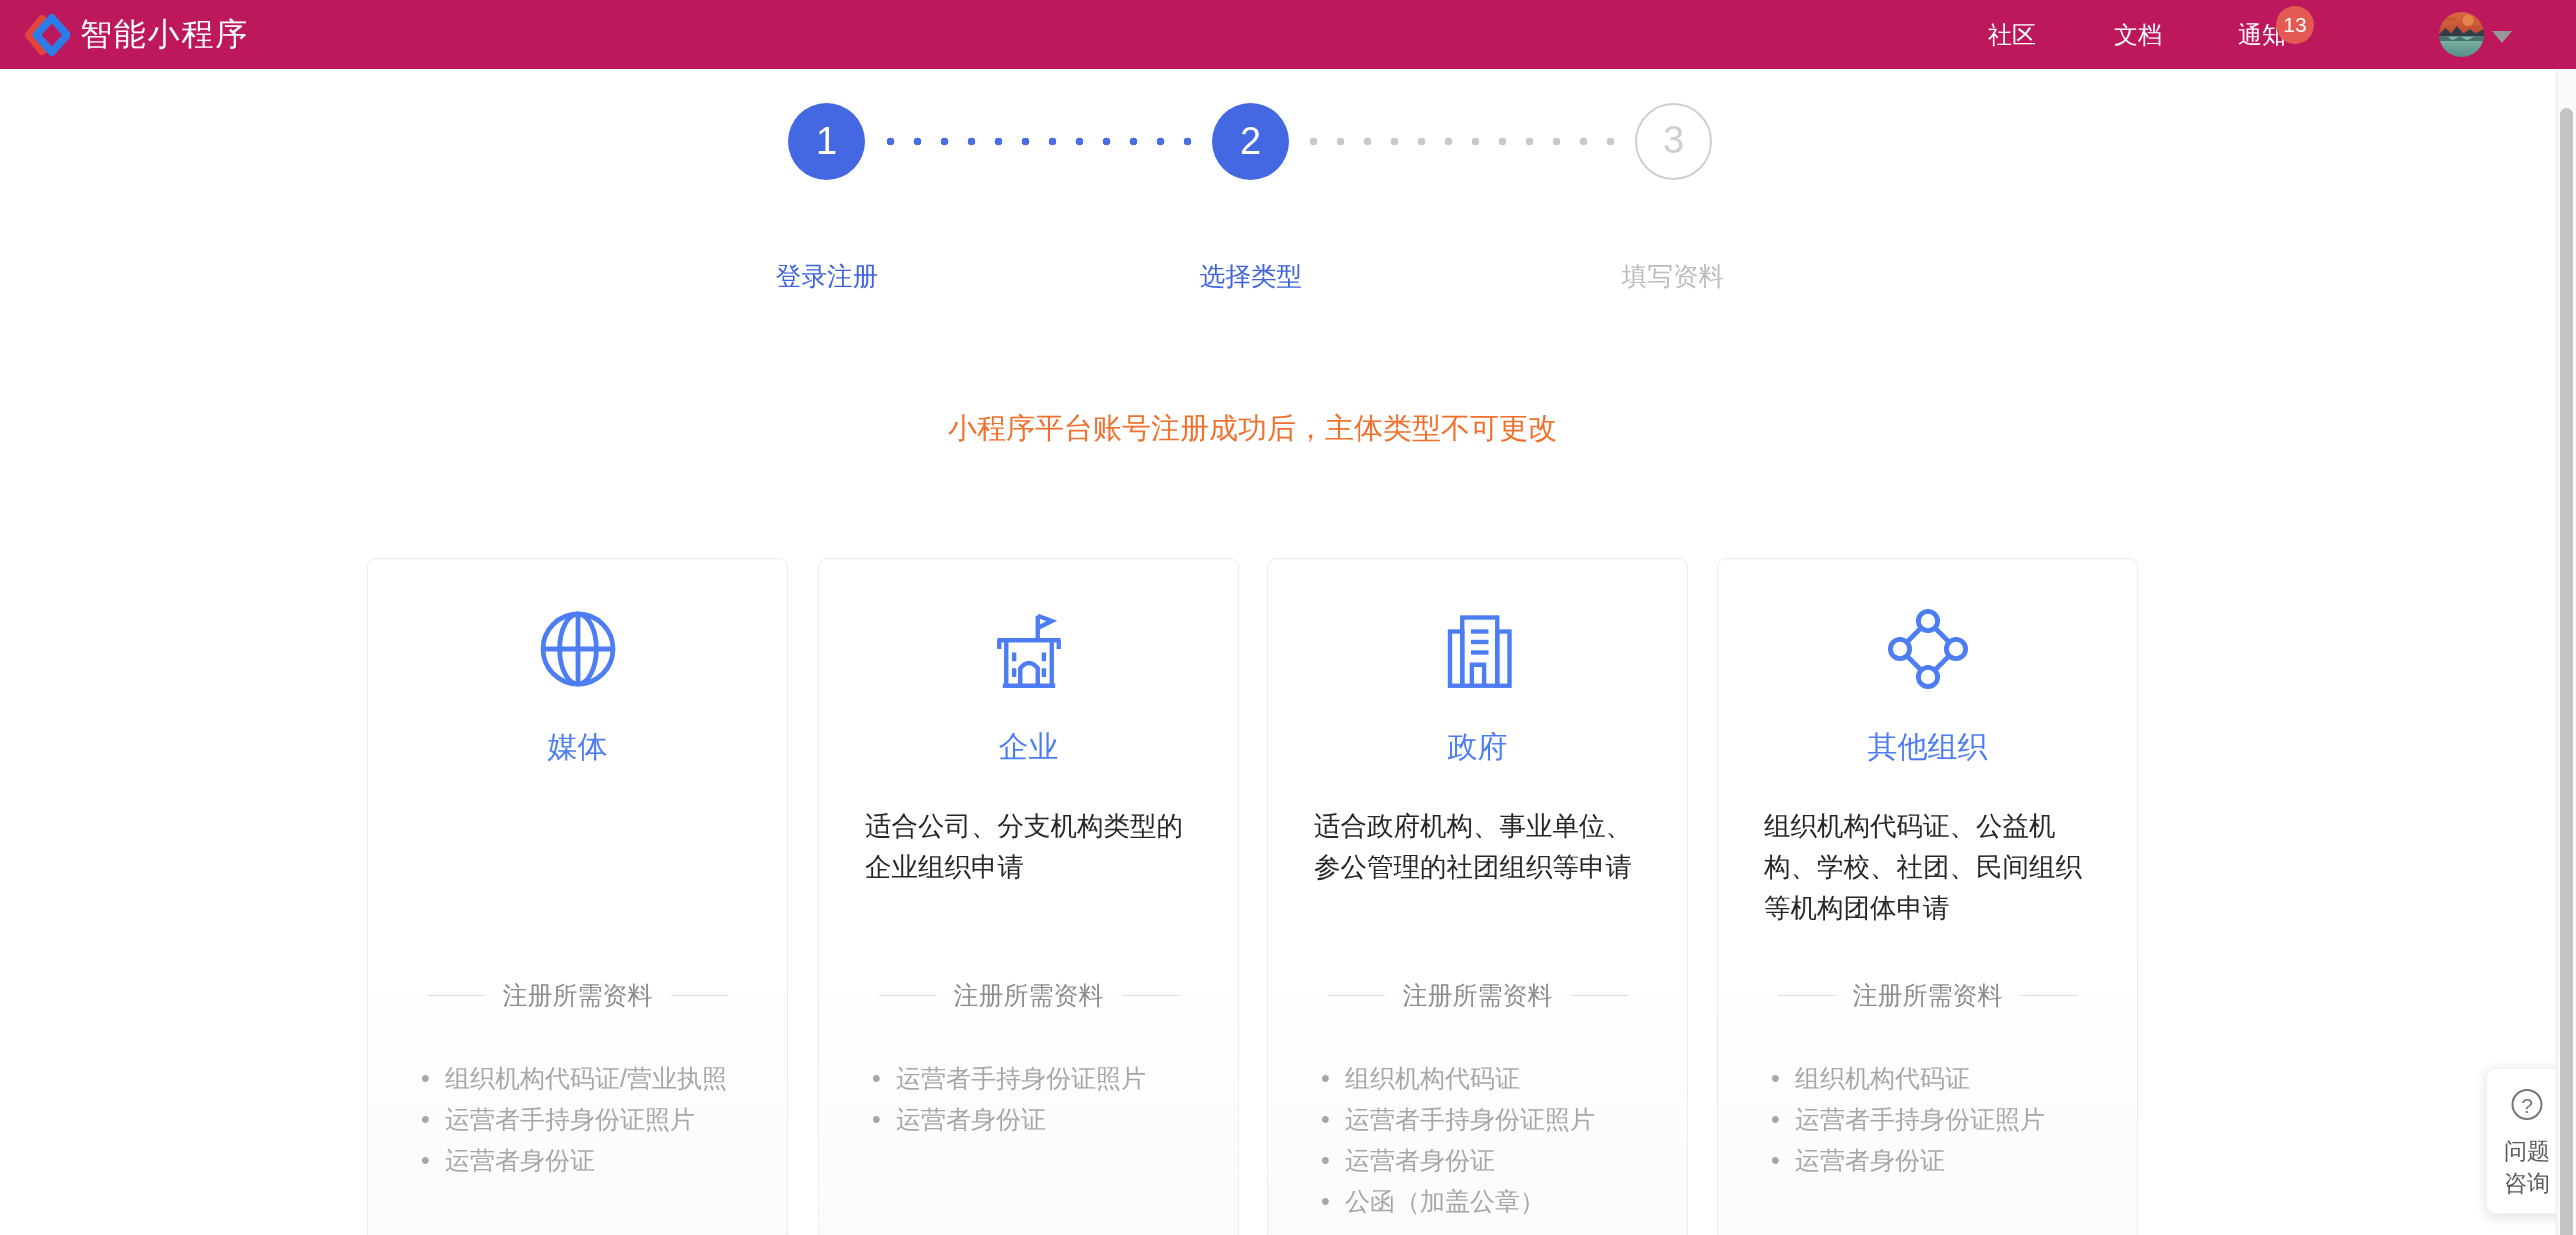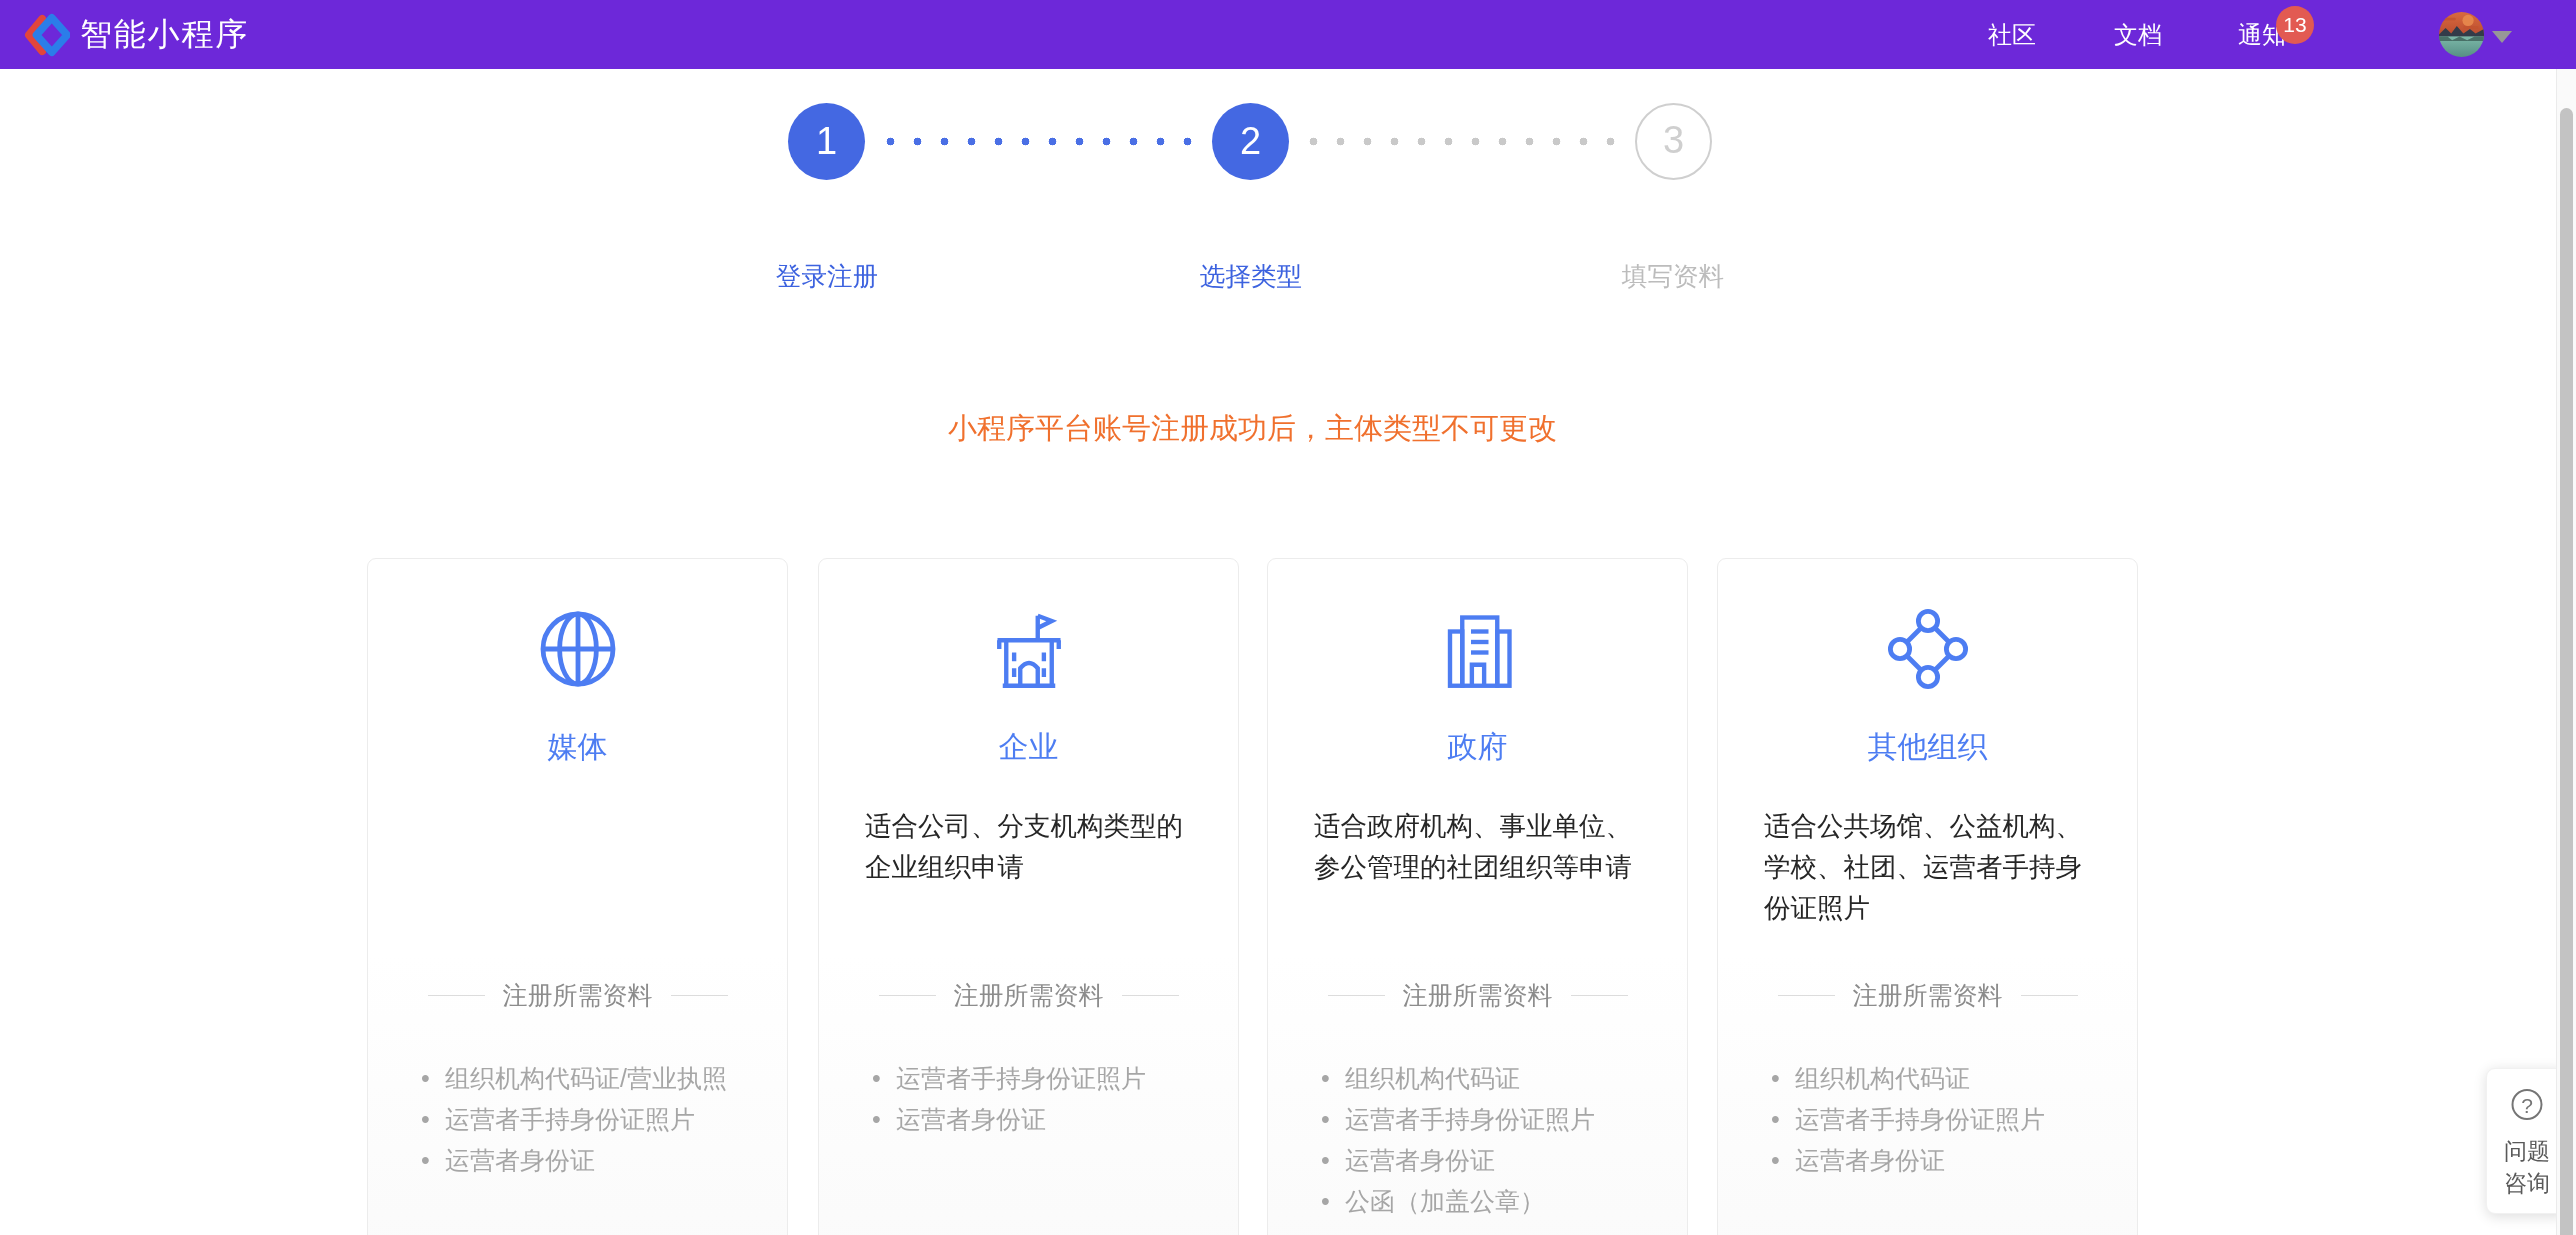--- a/index.html
+++ b/index.html
@@ -1,21 +1,21 @@
 <!DOCTYPE html>
 <html style="font-size:14.6px"><head>
 <meta charset="utf-8">
 <style>
   * { margin:0; padding:0; box-sizing:border-box; }
   html,body { background:#fff; }
   body { font-family:"Liberation Sans","DejaVu Sans",sans-serif; }
   .screen { position:relative; width:2576px; height:1235px; overflow:hidden; background:#fff; }
 
   
-  .header { position:absolute; left:0; top:0; width:2576px; height:69px; background:#6d28d9; z-index:30; }
+  .header { position:absolute; left:0; top:0; width:2576px; height:69px; background:#be185d; z-index:30; }
   .logo { position:absolute; left:24px; top:12px; width:46px; height:46px; }
   .brand { position:absolute; left:80px; top:0; height:69px; line-height:69px; color:#ffffff; font-size:32px; letter-spacing:1.8px; }
   .nav-item { position:absolute; top:0; height:58px; line-height:69px; color:#ffffff; font-size:24px; cursor:pointer; }
   .nav-community { left:1988px; }
   .nav-docs { left:2114px; }
   .nav-notice { left:2238px; }
   .badge { position:absolute; left:2276px; top:5.5px; min-width:38px; height:38px; padding:0 5.5px; border-radius:19px; background:#e25a52; color:#fff; font-size:21px; line-height:38px; text-align:center; }
   .avatar { position:absolute; left:2439px; top:12px; width:45px; height:45px; border-radius:50%; overflow:hidden; cursor:pointer; }
   .caret { position:absolute; left:2492px; top:31px; width:0; height:0; border-left:10px solid transparent; border-right:10px solid transparent; border-top:12.8px solid #979797; cursor:pointer; }
 
@@ -201,21 +201,21 @@
         <line x1="80" y1="48" x2="48" y2="80"></line>
         <line x1="48" y1="80" x2="16" y2="48"></line>
         <line x1="16" y1="48" x2="48" y2="16"></line>
         <circle cx="48" cy="16" r="11" fill="#fff"></circle>
         <circle cx="80" cy="48" r="11" fill="#fff"></circle>
         <circle cx="48" cy="80" r="11" fill="#fff"></circle>
         <circle cx="16" cy="48" r="11" fill="#fff"></circle>
       </svg>
     </div>
     <div class="card-title">其他组织</div>
-    <div class="card-desc">适合公共场馆、公益机构、学校、社团、运营者手持身份证照片</div>
+    <div class="card-desc">组织机构代码证、公益机构、学校、社团、民间组织等机构团体申请</div>
     <div class="card-sec">
       <span class="sec-line"></span>
       <span class="sec-text">注册所需资料</span>
       <span class="sec-line"></span>
     </div>
     <ul class="req-list">
       <li>组织机构代码证</li>
       <li>运营者手持身份证照片</li>
       <li>运营者身份证</li>
     </ul>

